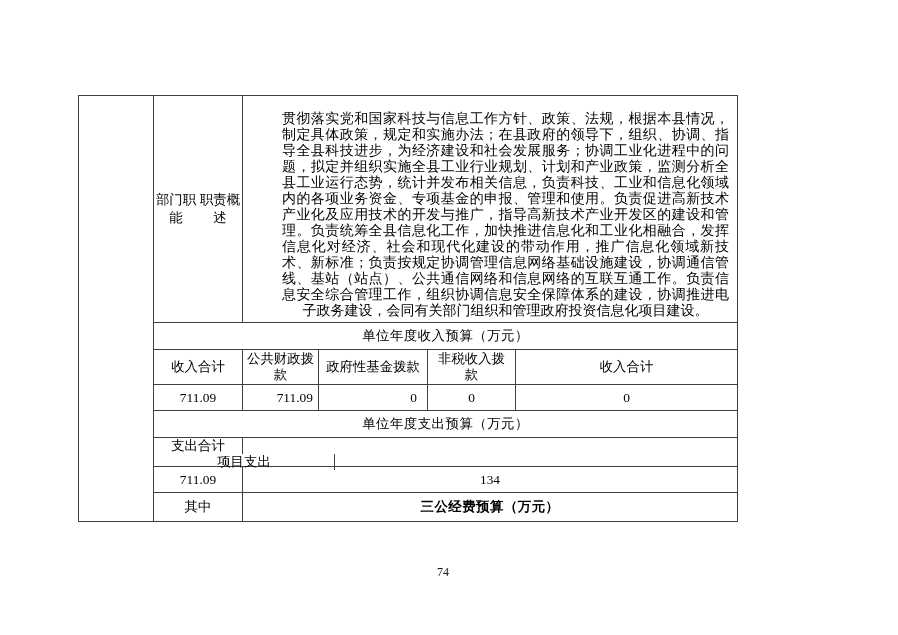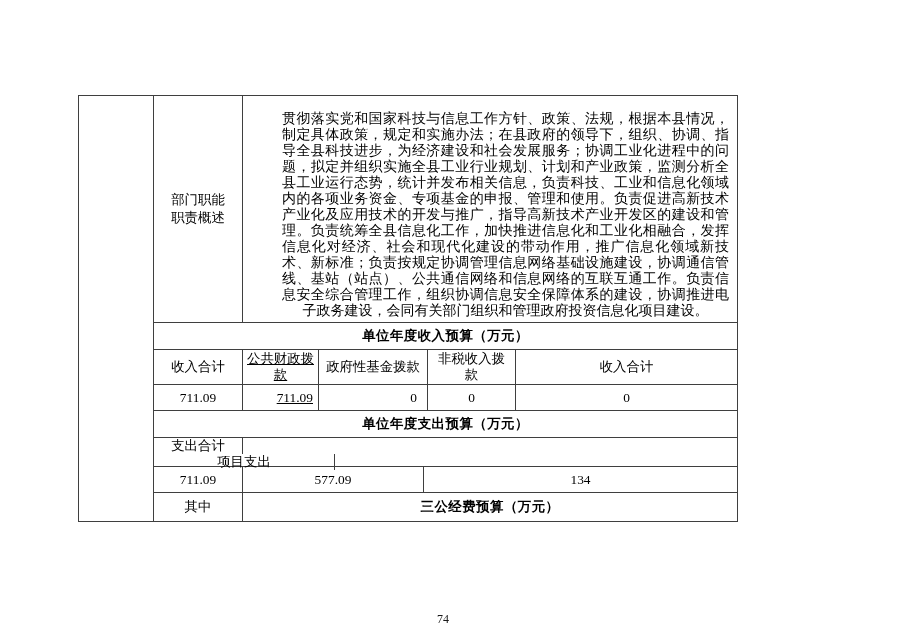--- a/index.html
+++ b/index.html
@@ -40,52 +40,51 @@
 
   .row-duty { height: 227px; }
   .row-title-bar { height: 27px; }
   .row-iheader { height: 35px; }
   .row-ivalues { height: 26px; }
   .row-eheader { height: 29px; flex-direction: column; }
   .row-evalues { height: 26px; }
   .row-last { height: 29px; }
 
   .w-c1 { width: 89px; flex: 0 0 auto; }
-  .w-i2 { width: 76px; flex: 0 0 auto; text-decoration: underline; }
+  .w-i2 { width: 76px; flex: 0 0 auto; }
   .w-i3 { width: 109px; flex: 0 0 auto; }
   .w-i4 { width: 88px; flex: 0 0 auto; }
   .w-e2 { width: 181px; flex: 0 0 auto; }
   .grow { flex: 1 1 auto; }
 
-  .duty-label { flex-direction: column; line-height: 18px; }
+  .duty-label { flex-direction: row; line-height: 18px; }
   .duty-text {
     display: block;
     padding: 15px 8px 12px 8px;
     font-size: 14px;
     line-height: 16px;
     text-align: justify;
     text-align-last: center;
     text-justify: inter-character;
     margin-left: 31px;
   }
   .title-bar {
-    font-weight: bold;
+    font-weight: normal;
     letter-spacing: 0.5px;
   }
   .bold { font-weight: bold; letter-spacing: 0.5px; }
   .al-r { justify-content: flex-end; padding-right: 5px; }
   .al-r2 { justify-content: flex-end; padding-right: 10px; }
   .hdr { padding: 0 4px; }
   .page-number {
     position: absolute;
     left: 0; right: 12px; top: 565px;
     text-align: center;
     font-size: 12px;
     color: #1a1a1a;
-    margin-top: 47px;
   }
 </style>
 </head>
 <body>
 
 <div class="budget-table">
   <div class="left-col"></div>
   <div class="rows">
 
     <div class="row row-duty">
@@ -121,21 +120,20 @@
     </div>
 
     <div class="row row-eheader">
       <div class="cell w-c1 hdr">支出合计</div>
       <div class="cell w-e2 hdr">项目支出</div>
       <div class="cell grow hdr">其他拨款</div>
     </div>
 
     <div class="row row-evalues">
       <div class="cell w-c1">711.09</div>
-      <div class="cell w-e2">577.09</div>
       <div class="cell grow">134</div>
     </div>
 
     <div class="row row-last">
       <div class="cell w-c1">其中</div>
       <div class="cell grow bold">三公经费预算（万元）</div>
     </div>
 
   </div>
 </div>

